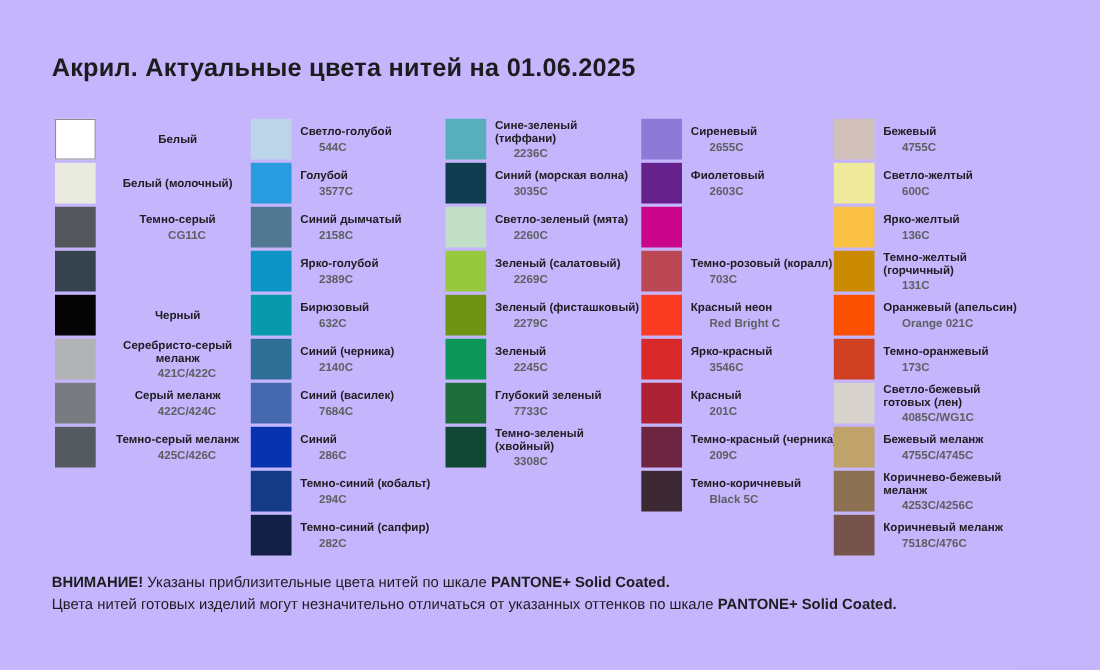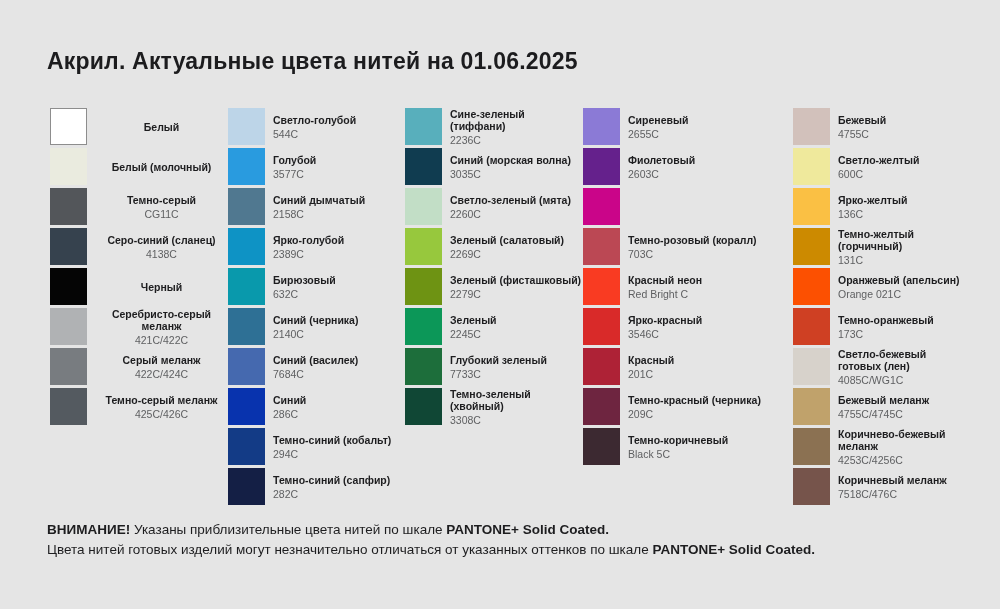--- a/index.html
+++ b/index.html
@@ -1,40 +1,40 @@
 <!DOCTYPE html>
 <html><head>
 <meta charset="utf-8">
 <style>
   html, body { margin: 0; padding: 0; background: #ffffff; }
   .page {
     position: relative;
     width: 1000px;
     height: 609px;
-    background: #e5e5e5;
+    background: #c4b5fd;
     font-family: "Liberation Sans", sans-serif;
     overflow: hidden;
   }
   .title {
     position: absolute;
     left: 47px;
     top: 48px;
     margin: 0;
     font-size: 23px;
     font-weight: bold;
     color: #1c1c1e;
     letter-spacing: 0.2px;
   }
   .grid { position: absolute; left: 0; top: 108px; width: 1000px; }
   .col  { position: absolute; top: 0; width: 178px; }
   .col:nth-child(1) { left: 50px; text-align: center; }
   .col:nth-child(2) { left: 228px; }
   .col:nth-child(3) { left: 405px; }
   .col:nth-child(4) { left: 583px; }
-  .col:nth-child(5) { left: 793px; }
+  .col:nth-child(5) { left: 758px; }
   .row {
     display: flex;
     align-items: center;
     height: 37px;
     margin-bottom: 3px;
   }
   .sw {
     width: 37px;
     height: 37px;
     flex: 0 0 37px;
@@ -43,24 +43,25 @@
   .lbl { margin-left: 8px; width: 172px; }
   .nm {
     font-size: 10.5px;
     font-weight: bold;
     color: #1d1d1f;
     line-height: 12px;
     white-space: pre-line;
   }
   .cd {
     font-size: 10.5px;
-    font-weight: normal;
+    font-weight: bold;
     color: #5e5f61;
     line-height: 12px;
     margin-top: 2px;
+    margin-left: 17px;
   }
   .footer {
     position: absolute;
     left: 47px;
     top: 520px;
     width: 900px;
     font-size: 13.5px;
     line-height: 19.5px;
     color: #1d1d1f;
   }
@@ -93,24 +94,20 @@
   <div class="row">
     <div class="sw" style="background: rgb(83, 86, 90);"></div>
     <div class="lbl">
       <div class="nm">Темно-серый</div>
       <div class="cd">CG11C</div>
     </div>
   </div>
 
   <div class="row">
     <div class="sw" style="background: rgb(54, 66, 78);"></div>
-    <div class="lbl">
-      <div class="nm">Серо-синий (сланец)</div>
-      <div class="cd">4138C</div>
-    </div>
   </div>
 
   <div class="row">
     <div class="sw" style="background: rgb(5, 5, 5);"></div>
     <div class="lbl">
       <div class="nm">Черный</div>
 
     </div>
   </div>
 

